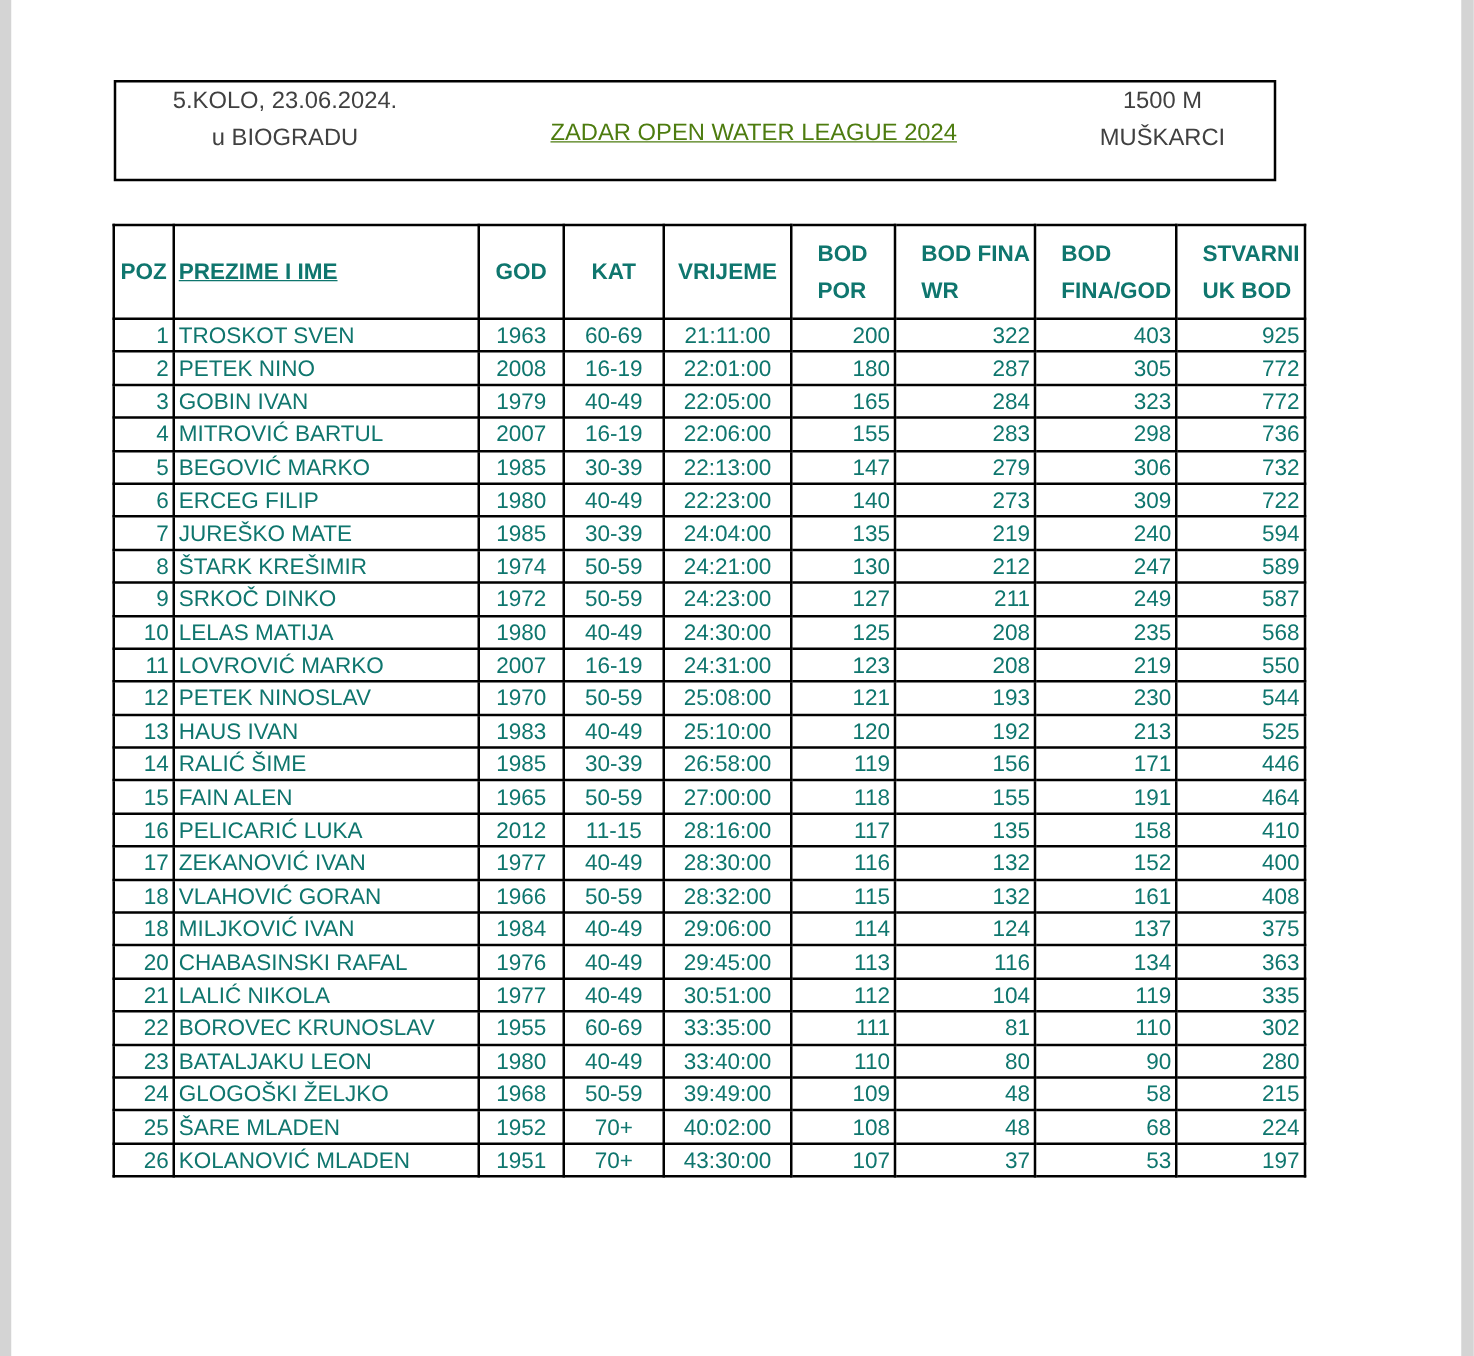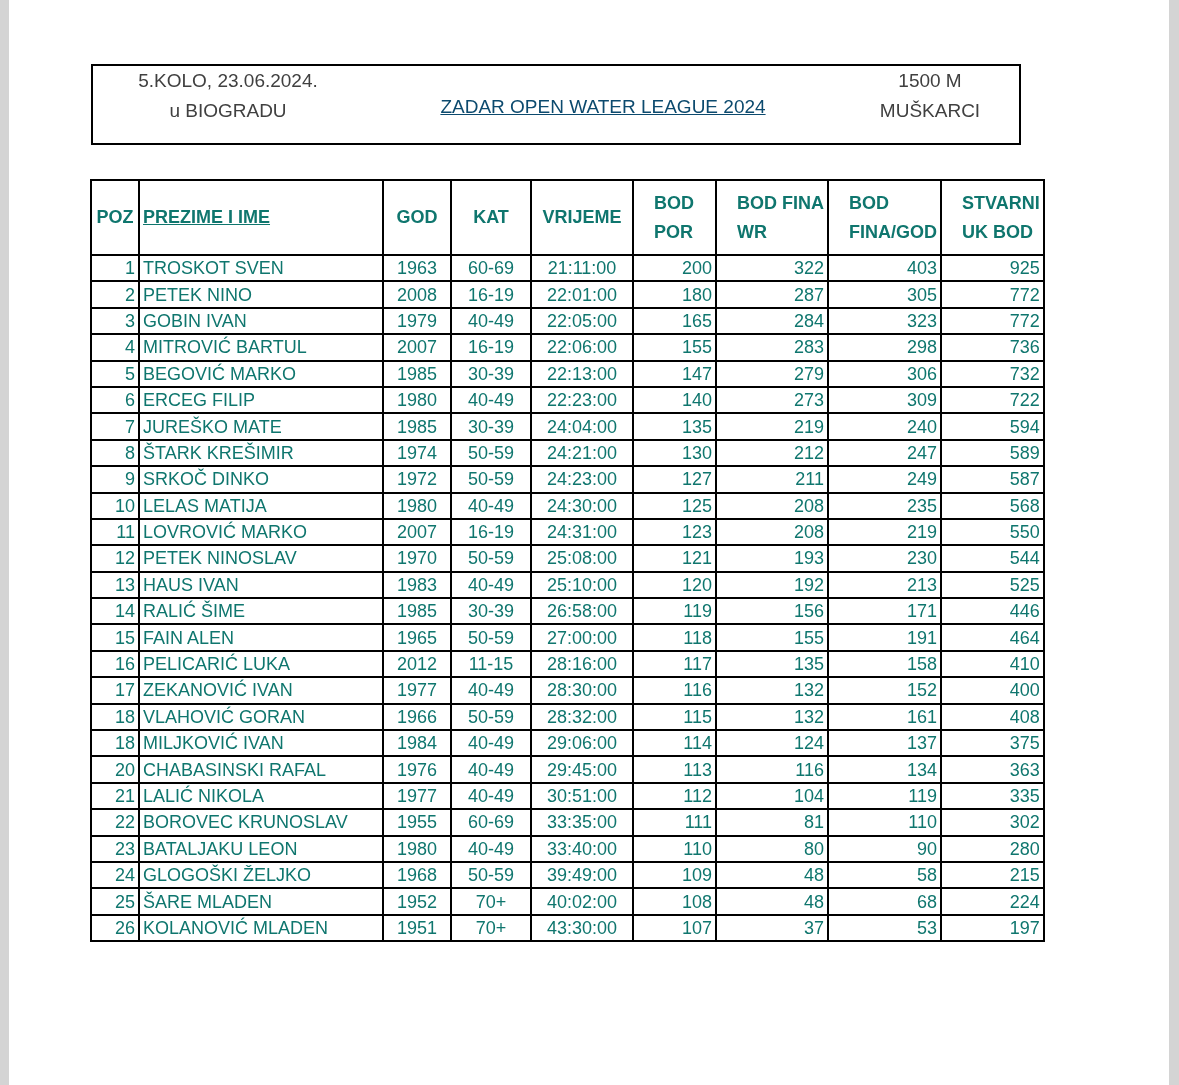--- a/index.html
+++ b/index.html
@@ -48,21 +48,21 @@
       width: 150px;
     }
     .hdr-title {
       position: absolute;
       left: 330px;
       width: 360px;
       top: 26px;
       text-align: center;
       font-size: 19px;
       line-height: 30px;
-      color: #0c4a6e;
+      color: #4d7c0f;
       text-decoration: underline;
     }
     table.results {
       position: absolute;
       left: 81px;
       top: 179px;
       border-collapse: collapse;
       font-size: 18px;
       color: #0f766e;
     }

